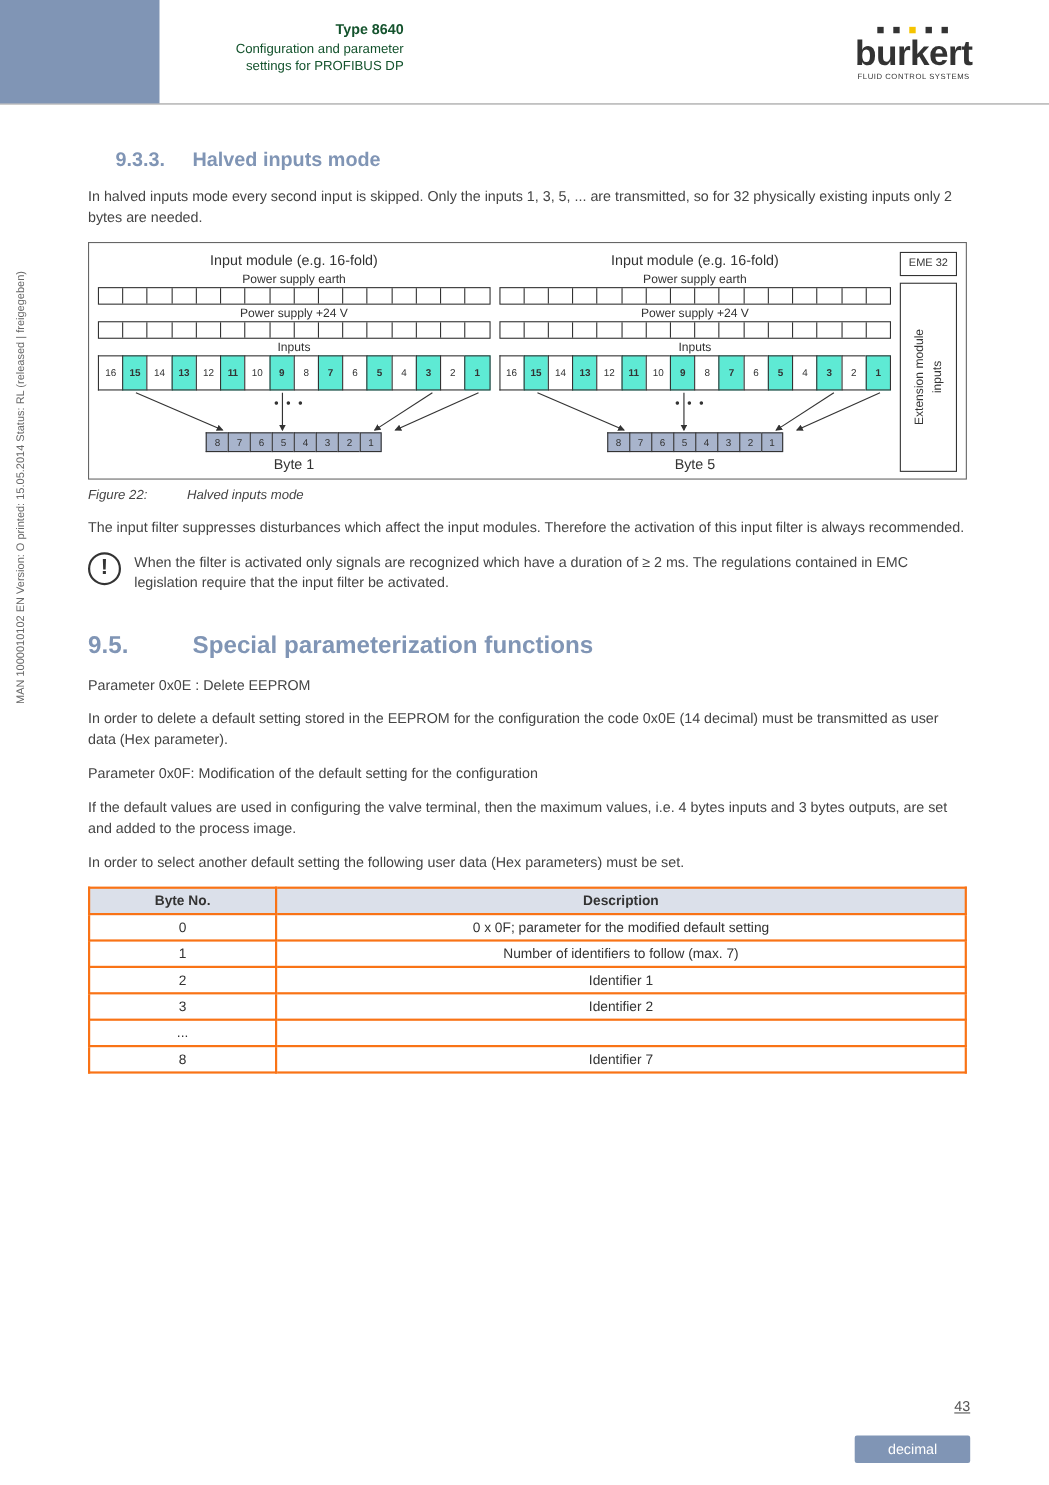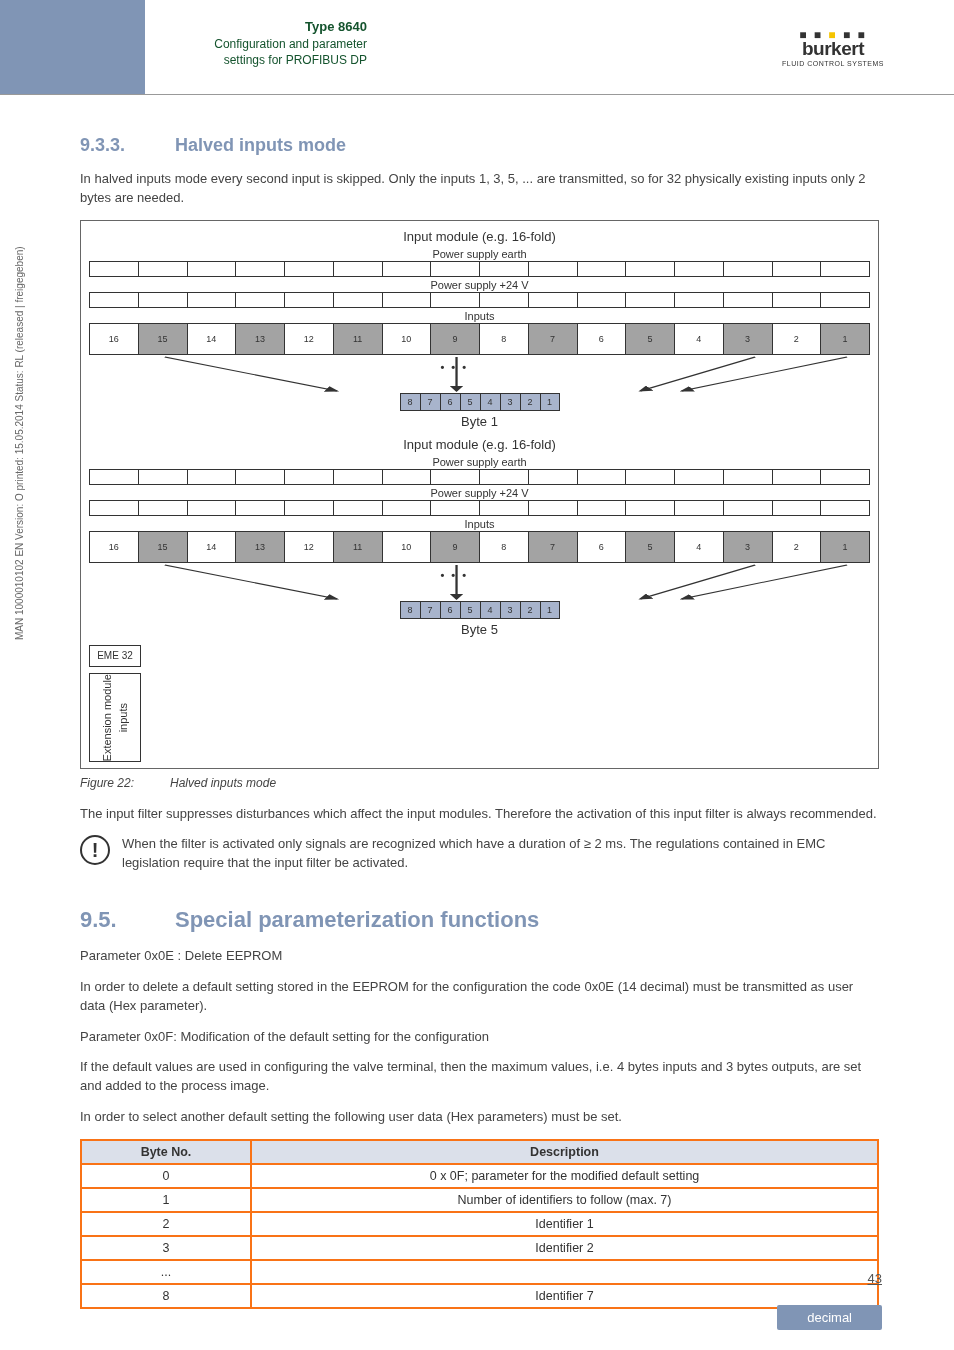--- a/index.html
+++ b/index.html
@@ -36,53 +36,52 @@
     display: flex;
     align-items: center;
     justify-content: flex-end;
     padding-right: 70px;
   }
   .logo {
     text-align: center;
   }
   .logo .dots { letter-spacing: 2px; font-size: 12px; color: #333; margin-bottom: -4px; }
   .logo .dots .y { color: #f5c400; }
-  .logo .name { font-size: 19px; font-weight: bold; color: #333; letter-spacing: -0.5px; }
+  .logo .name { font-size: 32px; font-weight: bold; color: #333; letter-spacing: -0.5px; }
   .logo .tag { font-size: 7px; letter-spacing: 0.5px; color: #333; }
   .content {
     padding: 40px 75px 20px 80px;
   }
   h2.sub {
     color: #8095b5;
     font-size: 18px;
     font-weight: bold;
     margin-bottom: 14px;
   }
-  h2.sub .num { display: inline-block; width: 95px; }
+  h2.sub .num { display: inline-block; width: 95px; text-align: center; }
   h1.sec {
     color: #8095b5;
     font-size: 22px;
     font-weight: bold;
     margin: 34px 0 14px 0;
   }
   h1.sec .num { display: inline-block; width: 95px; }
   p { line-height: 1.45; margin-bottom: 12px; color: #444; }
   p.fig-cap { font-style: italic; font-size: 12px; margin-top: 6px; }
   p.fig-cap .fn { display: inline-block; width: 90px; }
 
   
   .diagram {
     border: 1px solid #666;
     padding: 8px 8px 6px 8px;
     display: flex;
     gap: 8px;
     font-size: 11px;
     color: #333;
     margin-bottom: 4px;
-    flex-direction: column;
   }
   .mod {
     flex: 1;
     text-align: center;
   }
   .mod-title { font-size: 13px; margin-bottom: 4px; }
   .bar-label { font-size: 11px; margin: 2px 0 1px 0; }
   .bar {
     height: 16px;
     border: 1px solid #333;
@@ -95,21 +94,21 @@
     height: 32px;
   }
   .row-inputs .cell {
     flex: 1;
     border: 1px solid #333;
     border-right: none;
     font-size: 9px;
     display: flex; align-items: center; justify-content: center;
   }
   .row-inputs .cell:last-child { border-right: 1px solid #333; }
-  .row-inputs .cell.dark { background: #a3a3a3; }
+  .row-inputs .cell.dark { background: #5eead4; font-weight: bold; }
   .arrows-area {
     height: 40px;
     position: relative;
   }
   .arrows-area svg { width: 100%; height: 100%; }
   .dots3 { font-weight: bold; letter-spacing: 2px; }
   .byte-row {
     display: flex;
     justify-content: center;
     margin-top: -2px;

